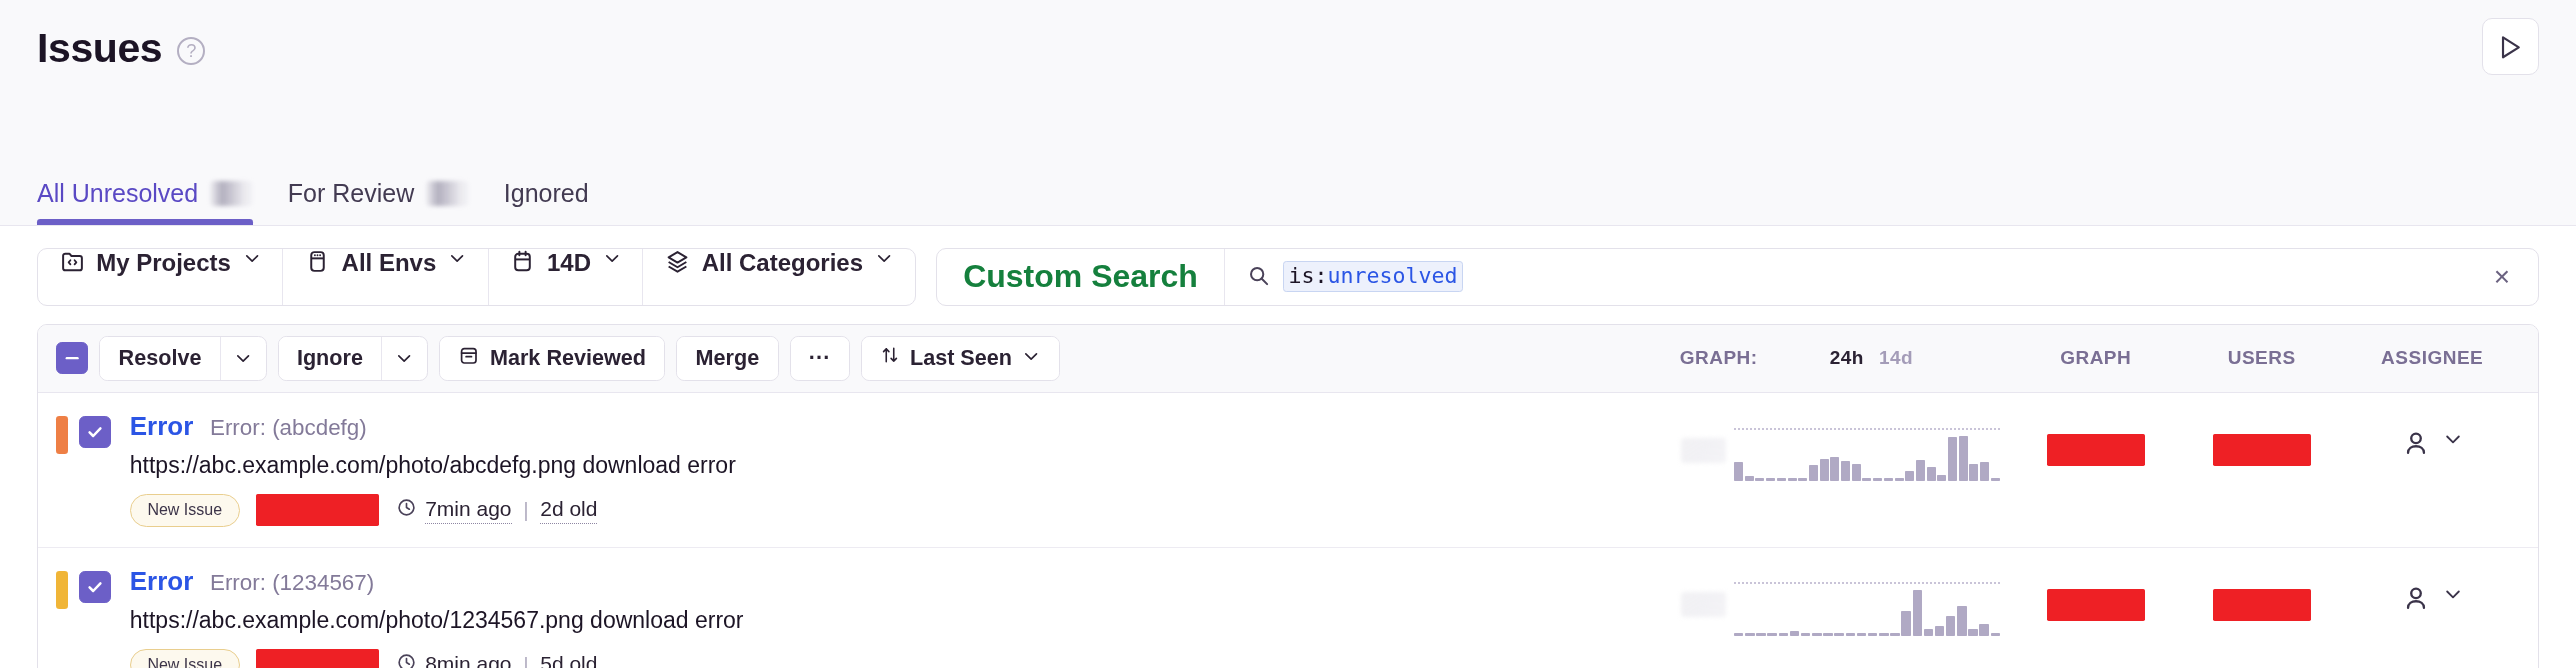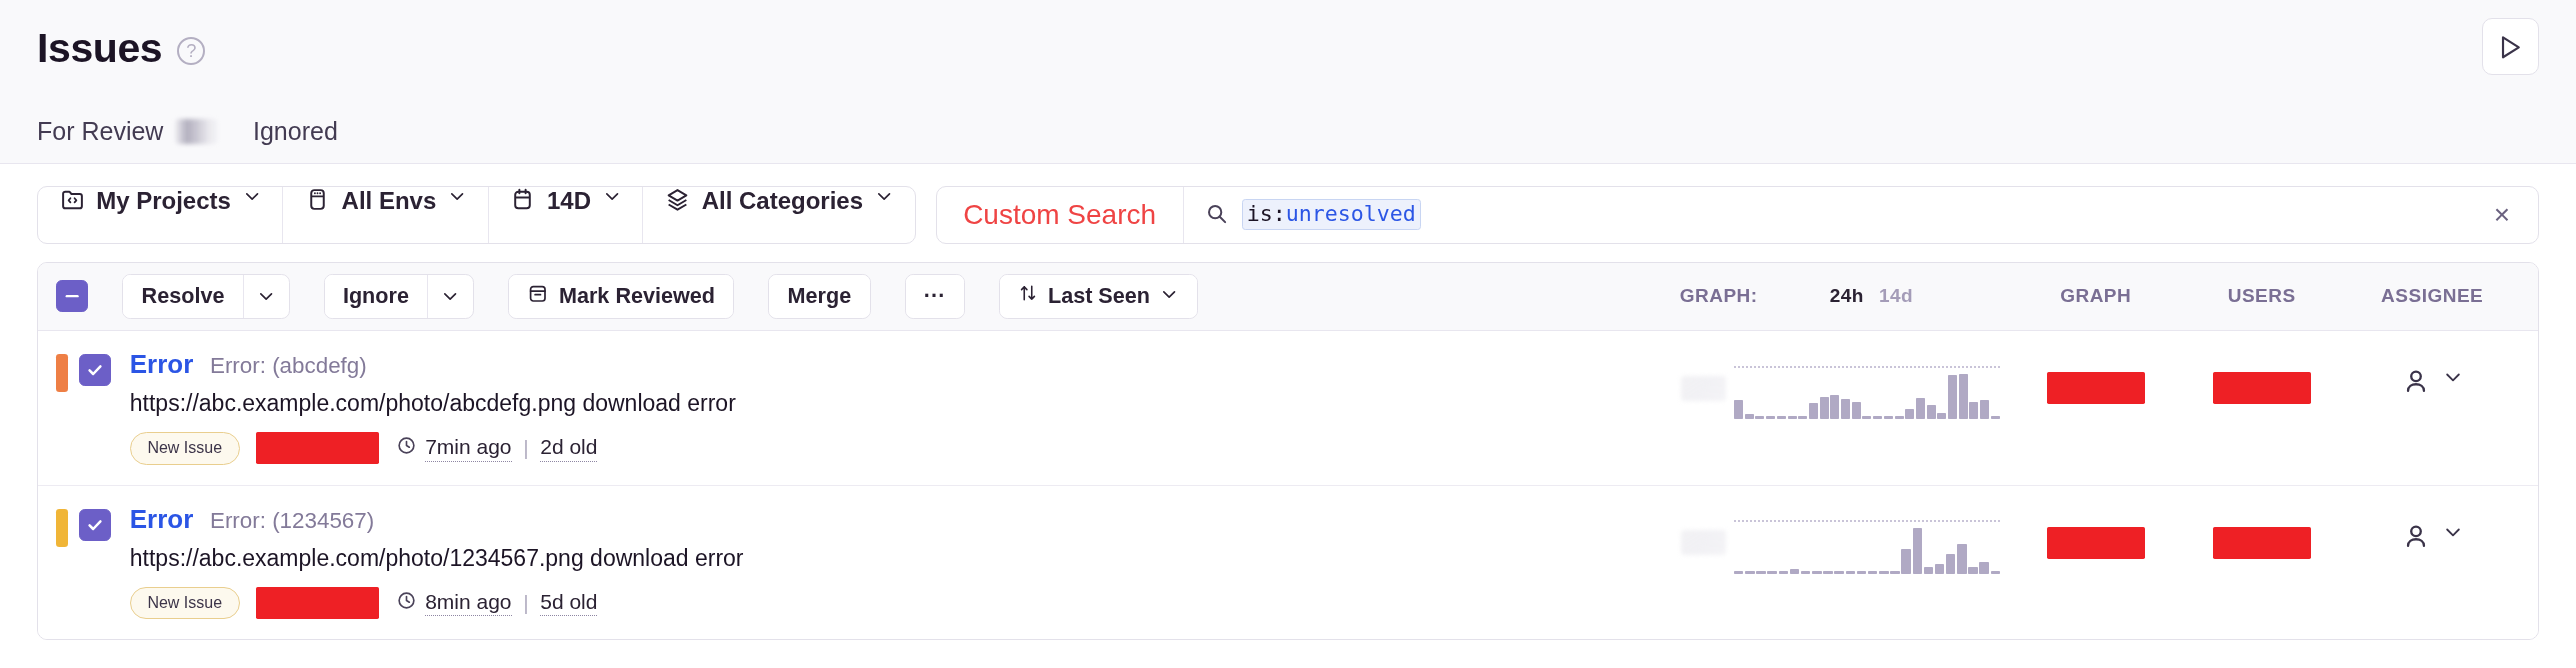--- a/index.html
+++ b/index.html
@@ -18,21 +18,21 @@
     position: relative;
     background: #ffffff;
   }
 
   
   .header {
     background: #F9F9FB;
     padding: 28px 37px 0 37px;
     position: relative;
     border-bottom: 1.7px solid #E8E6EF;
-    height: 164px;
+    height: 226px;
   }
 
   .title-row {
     display: flex;
     align-items: center;
     gap: 15px;
   }
 
   .page-title {
     font-size: 41px;
@@ -155,23 +155,23 @@
     align-items: center;
     border: 1.7px solid #E3E1EA;
     border-radius: 10px;
     background: #fff;
     height: 58px;
     overflow: hidden;
   }
 
   .custom-search-label {
     padding: 0 26.6px;
-    font-size: 28px;
-    font-weight: normal;
-    color: #ef4444;
+    font-size: 32px;
+    font-weight: bold;
+    color: #15803d;
     border-right: 1.7px solid #E8E6EF;
     height: 100%;
     display: flex;
     align-items: center;
     white-space: nowrap;
     cursor: pointer;
   }
 
   .search-field {
     flex: 1;
@@ -238,21 +238,21 @@
     border: 1.7px solid #6C5FC7;
   }
   .cb-checked {
     background: #6C5FC7;
     border: 1.7px solid #6C5FC7;
   }
 
   .btn-group {
     display: flex;
     align-items: stretch;
-    margin-left: 34px;
+    margin-left: 11px;
     border-radius: 8.3px;
     overflow: hidden;
     border: 1.7px solid #E3E1EA;
     background: #fff;
     height: 45px;
   }
   .btn {
     display: flex;
     align-items: center;
     gap: 10px;
@@ -448,20 +448,24 @@
       <div class="help-icon">?</div>
     </div>
 
     <div class="play-button">
       <svg width="25" height="26.6" viewBox="0 0 30 32" fill="none">
         <path d="M6 4 L25 16 L6 28 Z" stroke="#3A3349" stroke-width="2.6" stroke-linejoin="round" fill="none"></path>
       </svg>
     </div>
 
     <div class="tabs">
+      <div class="tab active">
+        <span>All Unresolved</span>
+        <span class="blur-badge"></span>
+      </div>
       <div class="tab">
         <span>For Review</span>
         <span class="blur-badge"></span>
       </div>
       <div class="tab">
         <span>Ignored</span>
       </div>
     </div>
   </div>
 

